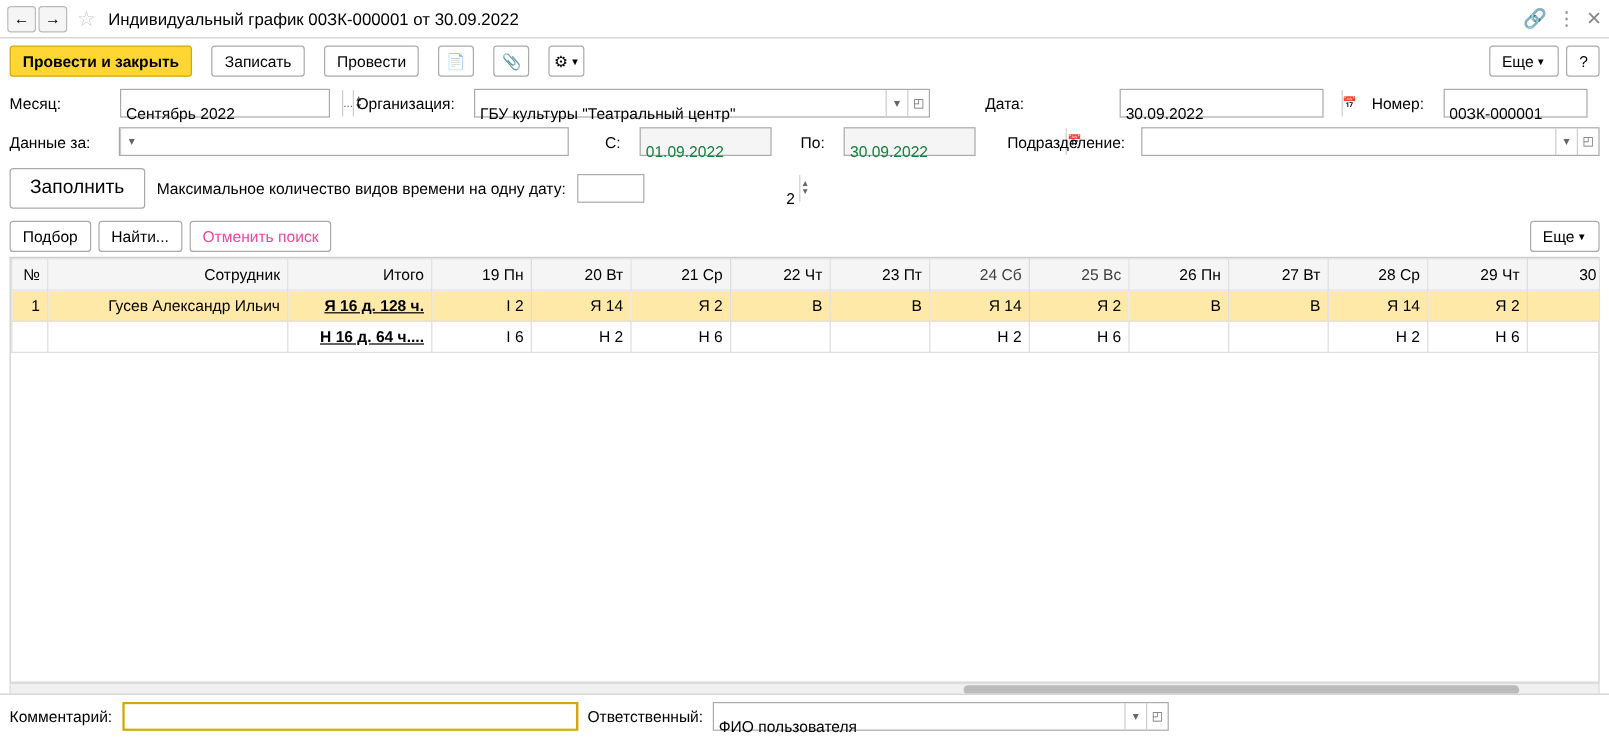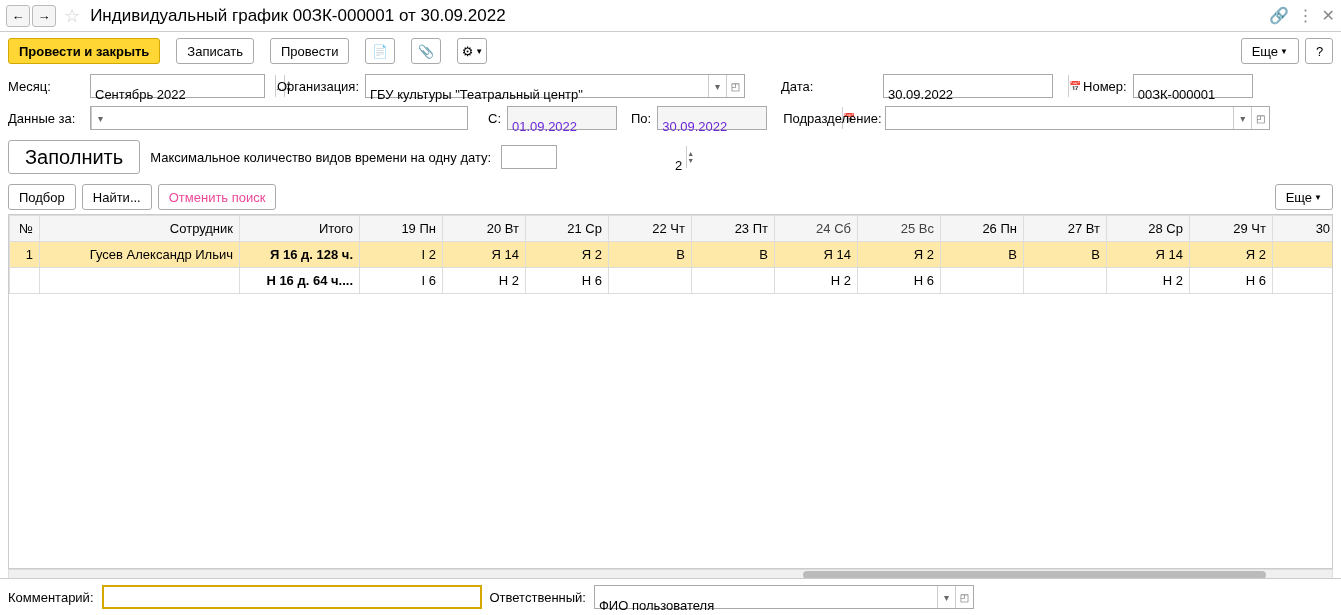--- a/index.html
+++ b/index.html
@@ -2,60 +2,60 @@
 <html><head>
 <meta charset="utf-8">
 <style>
 * { box-sizing: border-box; margin: 0; padding: 0; font-family: Arial, sans-serif; font-size: 13px; }
 body { background: #fff; width: 1341px; height: 615px; overflow: hidden; position: relative; }
 
 
 .title-bar { display: flex; align-items: center; height: 32px; padding: 0 6px; border-bottom: 1px solid #ccc; }
 .nav-btn { width: 24px; height: 22px; border: 1px solid #bbb; background: #f5f5f5; margin-right: 2px; border-radius: 3px; display: flex; align-items: center; justify-content: center; cursor: pointer; }
 .star-icon { margin: 0 6px; color: #ccc; font-size: 18px; }
-.title-text { font-size: 17px; font-weight: normal; margin-left: 4px; }
+.title-text { font-size: 14px; font-weight: normal; margin-left: 4px; }
 .title-right { margin-left: auto; display: flex; align-items: center; gap: 8px; }
 .title-right span { color: #888; cursor: pointer; font-size: 16px; }
 
 
 .toolbar { display: flex; align-items: flex-end; padding: 6px 8px; gap: 16px; }
 .btn { height: 26px; padding: 0 10px; border: 1px solid #aaa; background: #fff; border-radius: 3px; cursor: pointer; display: inline-flex; align-items: center; }
 .btn-yellow { background: #ffd633; border-color: #d4a800; font-weight: bold; }
 .btn-icon { width: 30px; height: 26px; padding: 0; justify-content: center; }
 .toolbar-right { margin-left: auto; display: flex; gap: 6px; }
 
 
-.form-row { display: flex; align-items: center; padding: 4px 8px; gap: 6px; }
+.form-row { display: flex; align-items: center; padding: 4px 8px; gap: 16px; }
 .label { white-space: nowrap; }
 .field { display: flex; align-items: center; border: 1px solid #aaa; height: 24px; background: #fff; }
 .field input { border: none; outline: none; height: 100%; padding: 0 4px; flex: 1; background: transparent; margin-top: 16px; }
 .field-btn { width: 18px; height: 100%; border-left: 1px solid #ccc; display: flex; align-items: center; justify-content: center; cursor: pointer; font-size: 10px; color: #666; }
 .field-disabled { background: #f5f5f5; }
-.field-disabled input { color: #6d28d9; }
+.field-disabled input { color: #15803d; }
 
 
 .fill-row { display: flex; align-items: center; padding: 6px 8px; gap: 10px; }
-.btn-fill { height: 34px; font-size: 20px; padding: 0 16px; border: 1px solid #aaa; background: #fff; border-radius: 3px; cursor: pointer; }
+.btn-fill { height: 34px; font-size: 16px; padding: 0 16px; border: 1px solid #aaa; background: #fff; border-radius: 3px; cursor: pointer; }
 
 
 .action-row { display: flex; align-items: center; padding: 4px 8px; gap: 6px; }
 
 
 .table-wrap { overflow-x: auto; margin: 0 8px; border: 1px solid #ccc; position: relative; }
 table { border-collapse: collapse; width: 1320px; table-layout: fixed; }
 th, td { border: 1px solid #ddd; padding: 4px 6px; text-align: right; height: 26px; overflow: hidden; white-space: nowrap; text-overflow: ellipsis; }
 th { background: #f5f5f5; font-weight: normal; }
 th.weekend { color: #404040; padding-left: 12px; }
 .col-num { width: 30px; text-align: right; }
 .col-emp { width: 200px; }
 .col-total { width: 120px; }
 .col-day { width: 83px; }
 tr.sel td { background: #ffe9a8; }
 tr.sel td.bold { font-weight: bold; }
-.bold { font-weight: bold; }
+.bold { font-weight: bold; text-decoration: underline; }
 
 
 .scroll-vis { height: 12px; background: #f0f0f0; margin: 0 8px; border: 1px solid #ddd; position: relative; }
 .scroll-thumb { position: absolute; left: 60%; width: 35%; top: 1px; bottom: 1px; background: #bbb; border-radius: 4px; }
 
 
 .footer { position: absolute; bottom: 0; left: 0; right: 0; display: flex; align-items: center; padding: 6px 8px; gap: 8px; border-top: 1px solid #ccc; background: #fff; }
 .comment-field { border: 2px solid #d4a800; flex: 0 0 380px; height: 24px; }
 .comment-field input { border: none; outline: none; width: 100%; height: 100%; padding: 0 4px; }
 </style>

